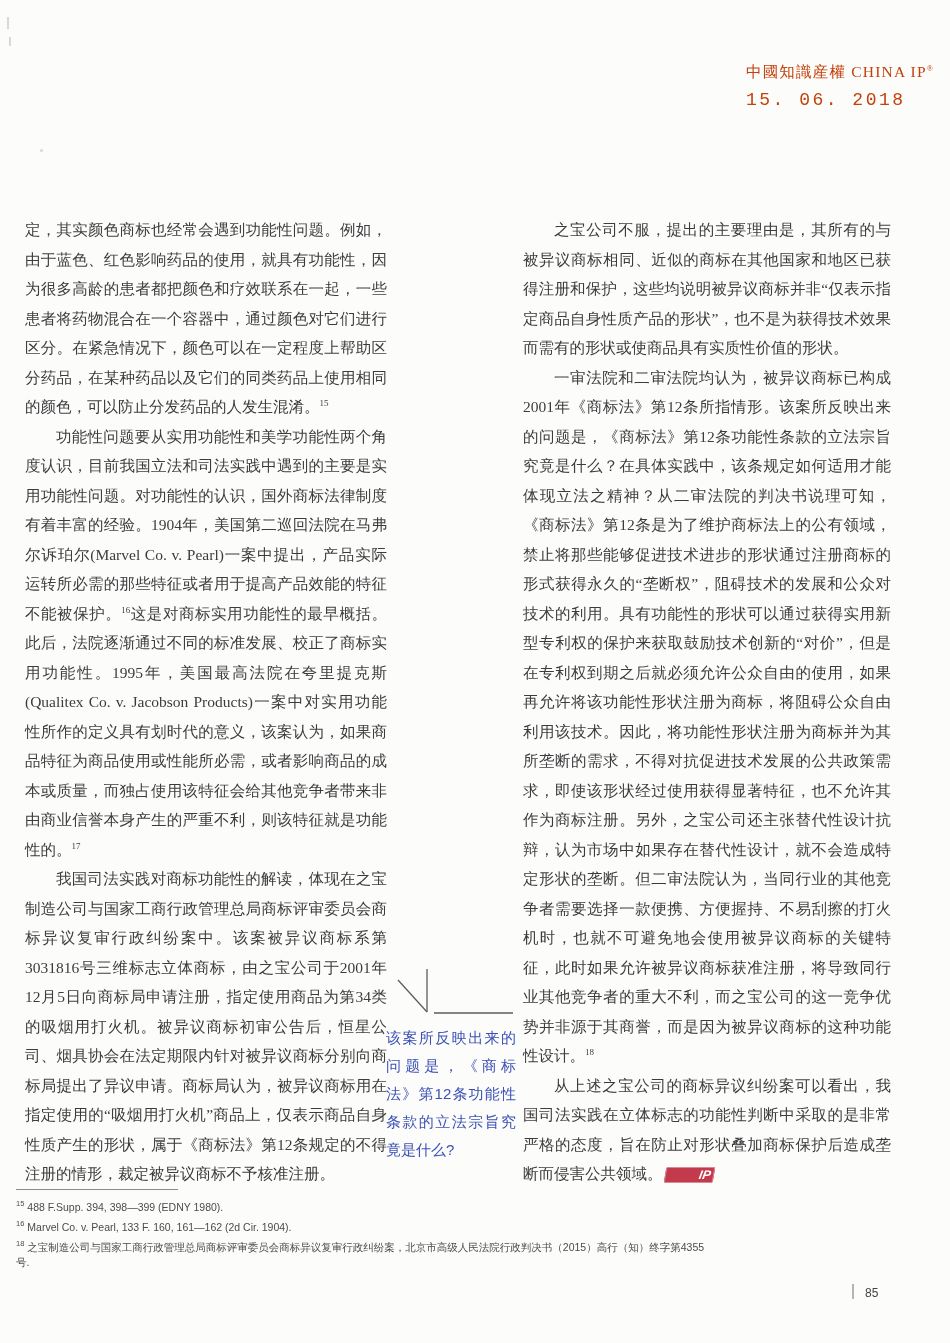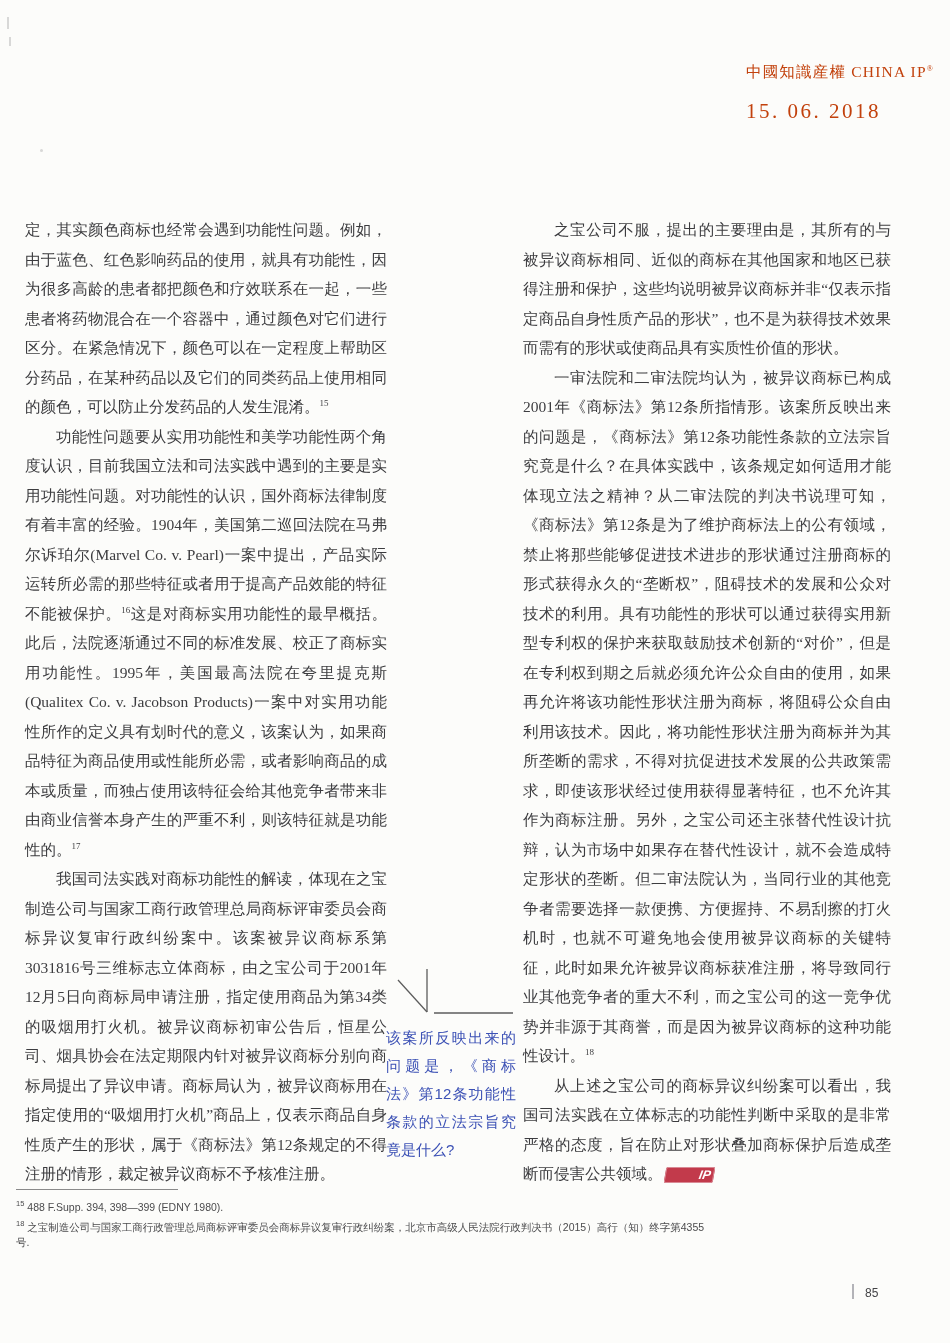--- a/index.html
+++ b/index.html
@@ -10,21 +10,21 @@
   }
   .speck{position:absolute;background:#b9b9b9;opacity:.55;}
 
   
   .header{
     position:absolute;top:62px;right:16px;text-align:left;
     color:#c2410c;
   }
   .header .brand-line{font-size:15.5px;letter-spacing:1.2px;}
   .header .brand-line sup{font-size:8px;}
-  .header .date-line{font-size:21px;letter-spacing:2.5px;margin-top:16px;}
+  .header .date-line{font-size:18px;letter-spacing:2.5px;margin-top:7px;font-family:Liberation Mono, monospace;}
 
   
   .col{
     position:absolute;top:182px;
     text-align:justify;
     font-size:15.5px;line-height:29.5px;
     color:#3c3c3f;
     margin-top:33px;
   }
   .col-left{left:25px;width:362px;}
@@ -101,16 +101,17 @@
   <line x1="13" y1="27" x2="42" y2="59" stroke="#5c5c5c" stroke-width="1.3"></line>
   <line x1="42" y1="16" x2="42" y2="59" stroke="#5c5c5c" stroke-width="1.3"></line>
   <line x1="49" y1="60" x2="128" y2="60" stroke="#5c5c5c" stroke-width="1.6"></line>
 </svg>
 
 <div class="pull-quote">该案所反映出来的问题是，《商标法》第12条功能性条款的立法宗旨究竟是什么?</div>
 
 <div class="fn-rule"></div>
 <div class="footnotes">
     <div class="fn"><sup>15</sup>488 F.Supp. 394, 398—399 (EDNY 1980).</div>
+    <div class="fn"><sup>16</sup>Marvel Co. v. Pearl, 133 F. 160, 161—162 (2d Cir. 1904).</div>
     <div class="fn"><sup>18</sup>之宝制造公司与国家工商行政管理总局商标评审委员会商标异议复审行政纠纷案，北京市高级人民法院行政判决书（2015）高行（知）终字第4355号.</div>
   </div>
 
 <div class="page-num"><span class="bar"></span><span>85</span></div>
 
 </body></html>

